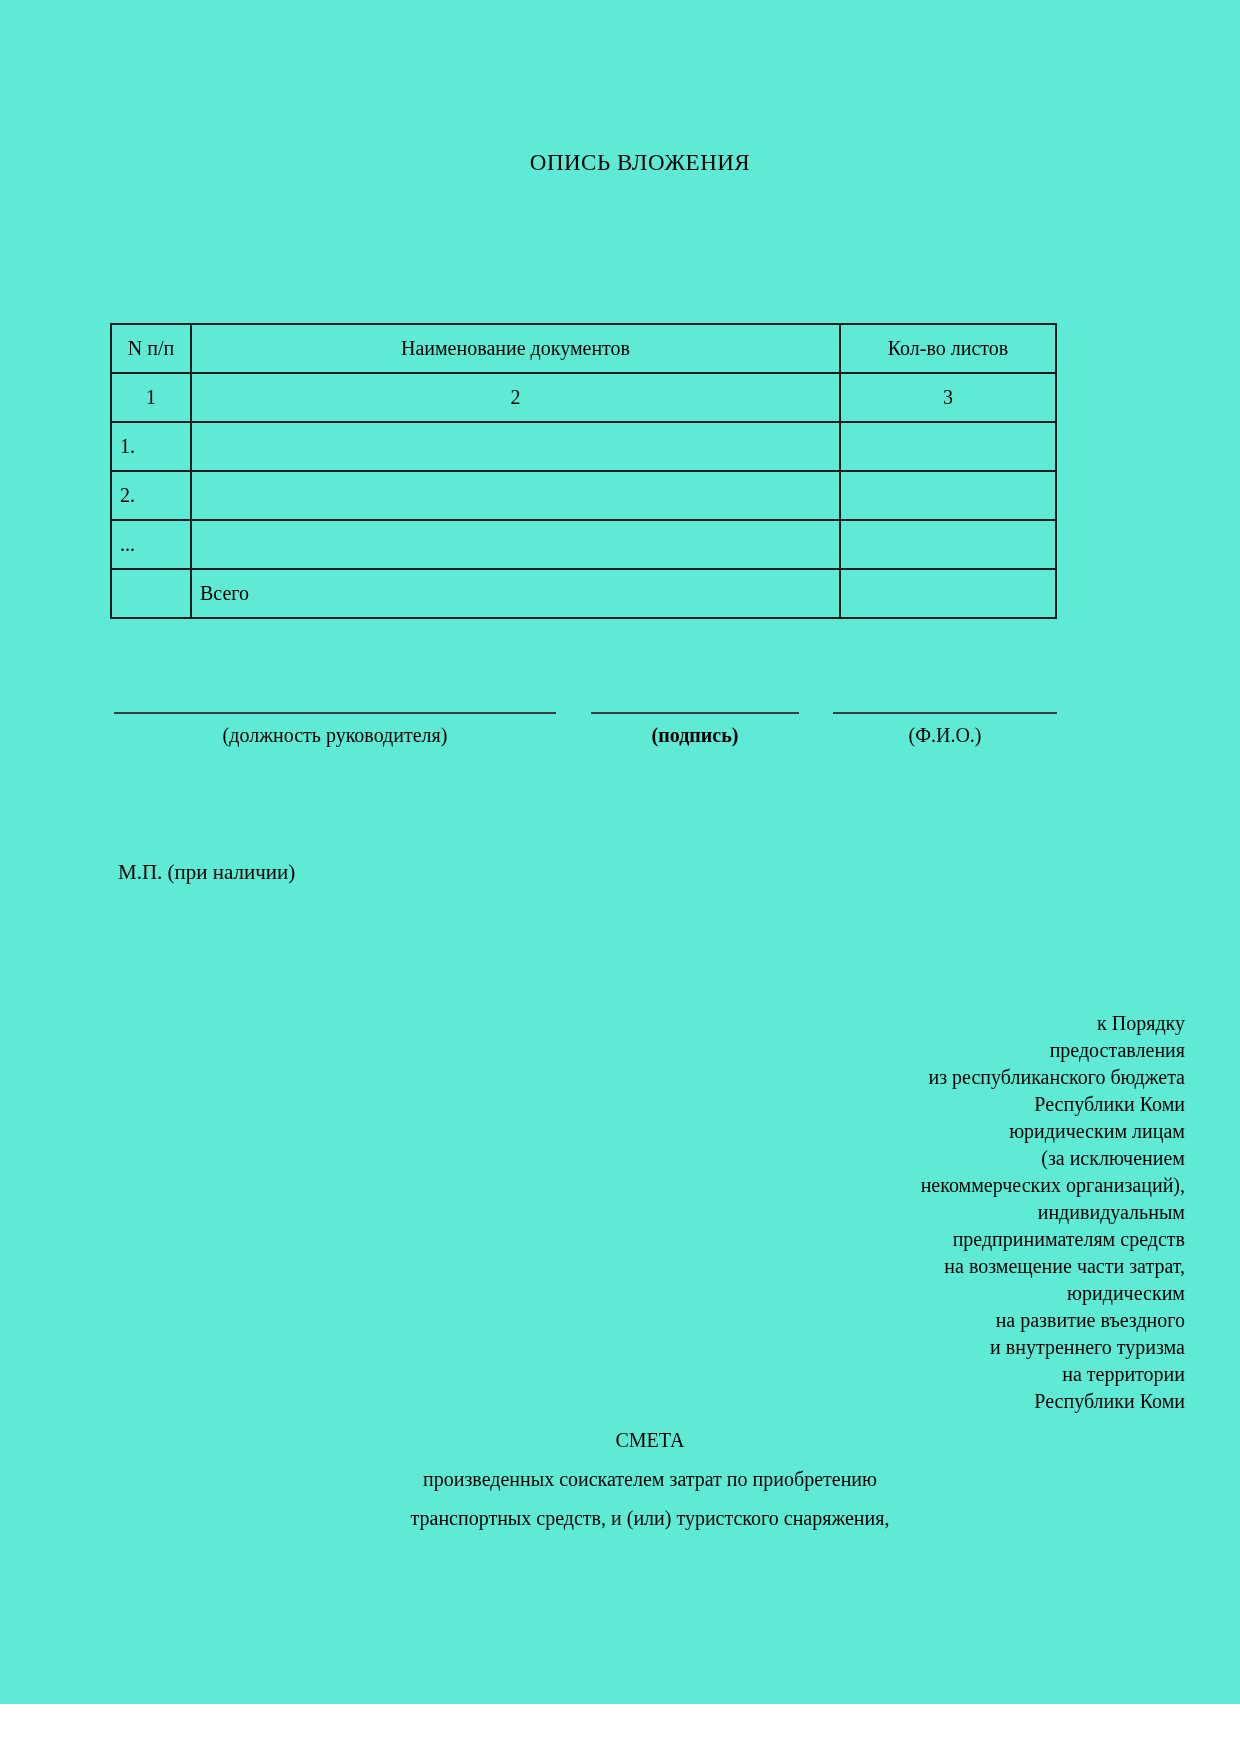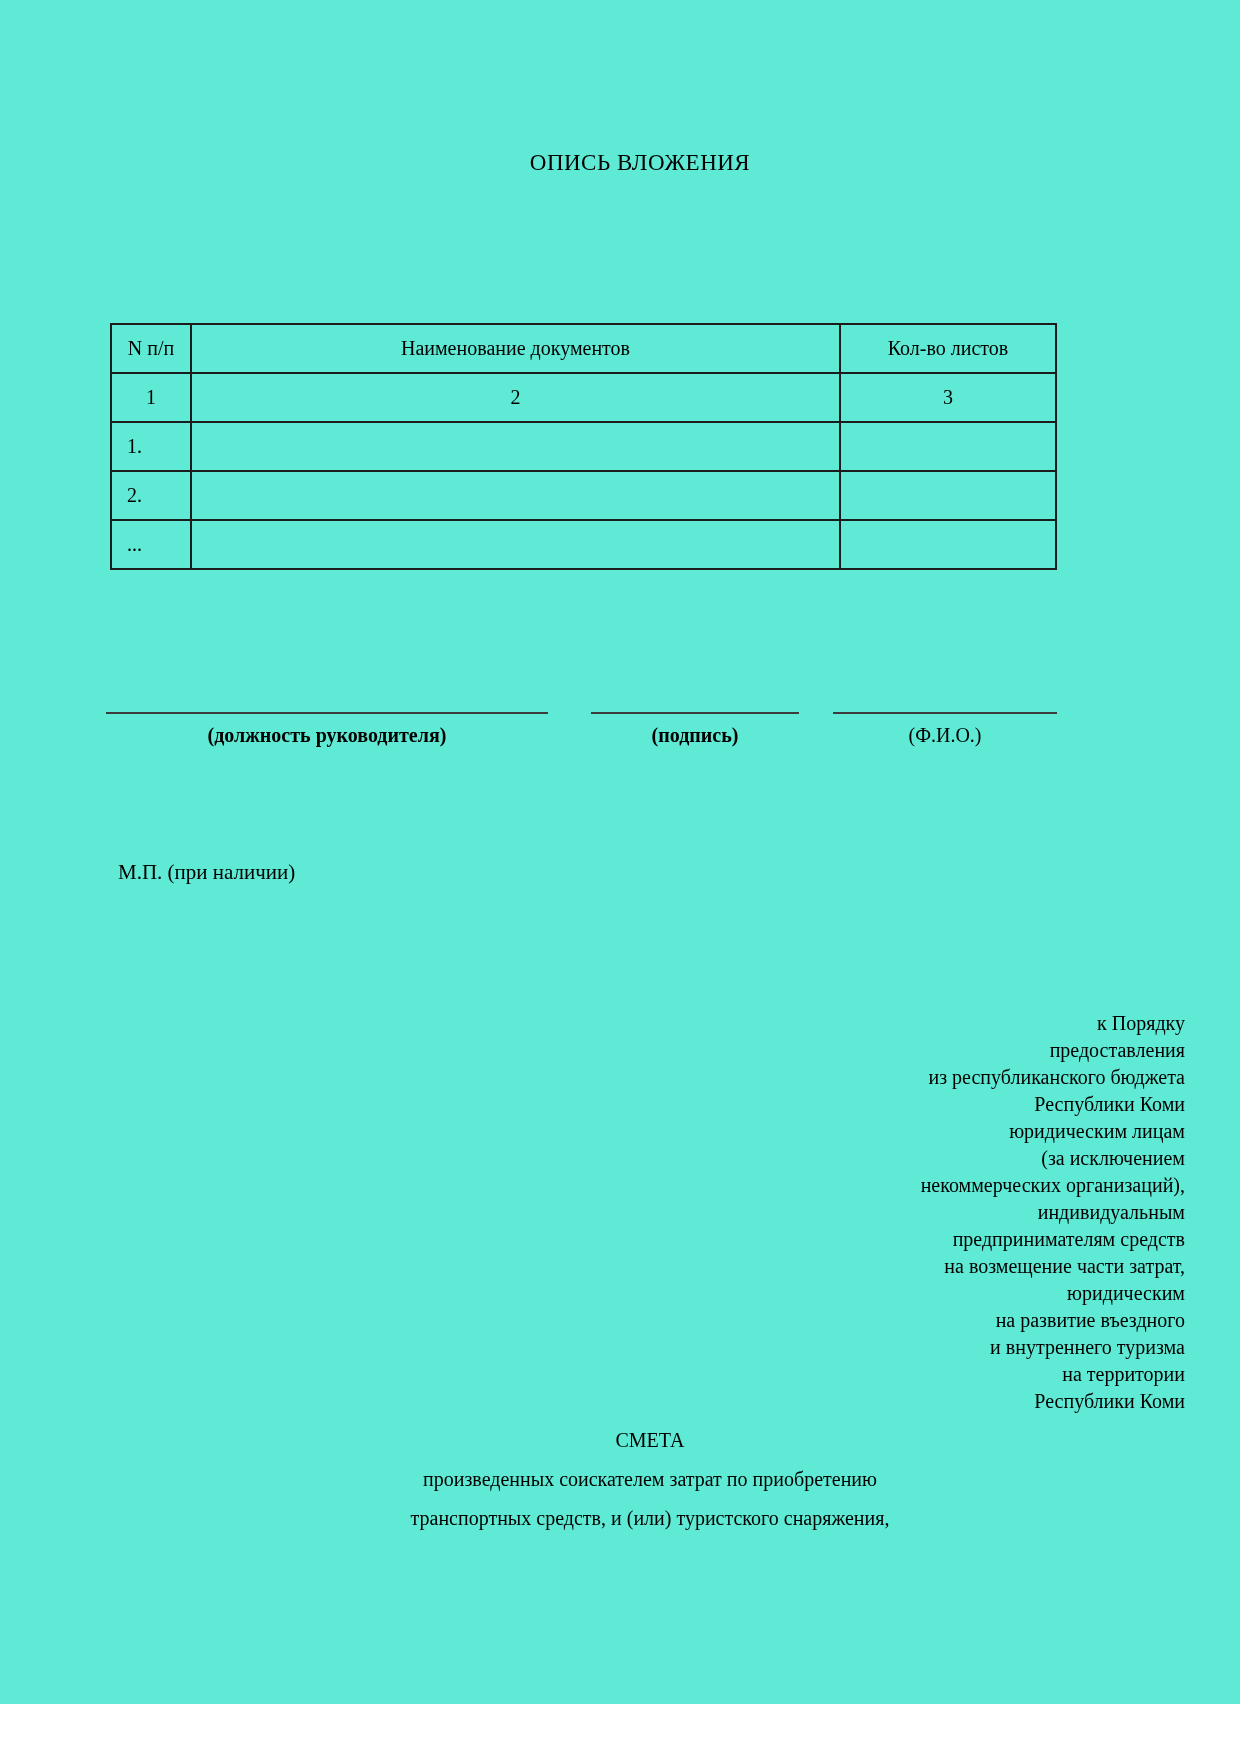--- a/index.html
+++ b/index.html
@@ -18,30 +18,30 @@
   .org-block{position:absolute;top:256px;left:331px;width:578px;}
   .org-blank{border-top:2px solid #3c3c3c;height:0;}
   .org-captions{margin-top:6px;text-align:center;font-size:20px;line-height:28px;}
 
   table.inv{
     position:absolute;top:323px;left:110px;width:945px;
     border-collapse:collapse;table-layout:fixed;font-size:20px;
   }
   table.inv td{
     border:2px solid #1c1c1c;
-    padding:0 15px;overflow:hidden;vertical-align:middle;
+    padding:0 8px;overflow:hidden;vertical-align:middle;
   }
   table.inv tr{height:49px;}
   td.c{text-align:center;}
   td.l{text-align:left;}
 
   .sig{position:absolute;top:712px;}
   .sig .rule{border-top:2px solid #3c3c3c;height:0;}
   .sig .cap{margin-top:10px;text-align:center;font-size:20px;}
-  .sig1{left:106px;width:442px;font-weight:bold;}
+  .sig1{left:114px;width:442px;}
   .sig2{left:591px;width:208px;font-weight:bold;}
   .sig3{left:833px;width:224px;}
 
   .stamp{position:absolute;top:860px;left:118px;font-size:21px;font-family:Liberation Serif, serif;}
 
   .appendix{
     position:absolute;top:1010px;right:55px;width:620px;
     text-align:right;font-size:20px;line-height:27px;
   }
 
@@ -83,20 +83,25 @@
       <tr>
         <td class="l">2.</td>
         <td class="l"></td>
         <td class="c"></td>
       </tr>
       <tr>
         <td class="l">...</td>
         <td class="l"></td>
         <td class="c"></td>
       </tr>
+      <tr>
+        <td class="l"></td>
+        <td class="l">Всего</td>
+        <td class="c"></td>
+      </tr>
     </tbody>
   </table>
 
   <div class="sig sig1">
     <div class="rule"></div>
     <div class="cap">(должность руководителя)</div>
   </div>
   <div class="sig sig2">
     <div class="rule"></div>
     <div class="cap">(подпись)</div>

